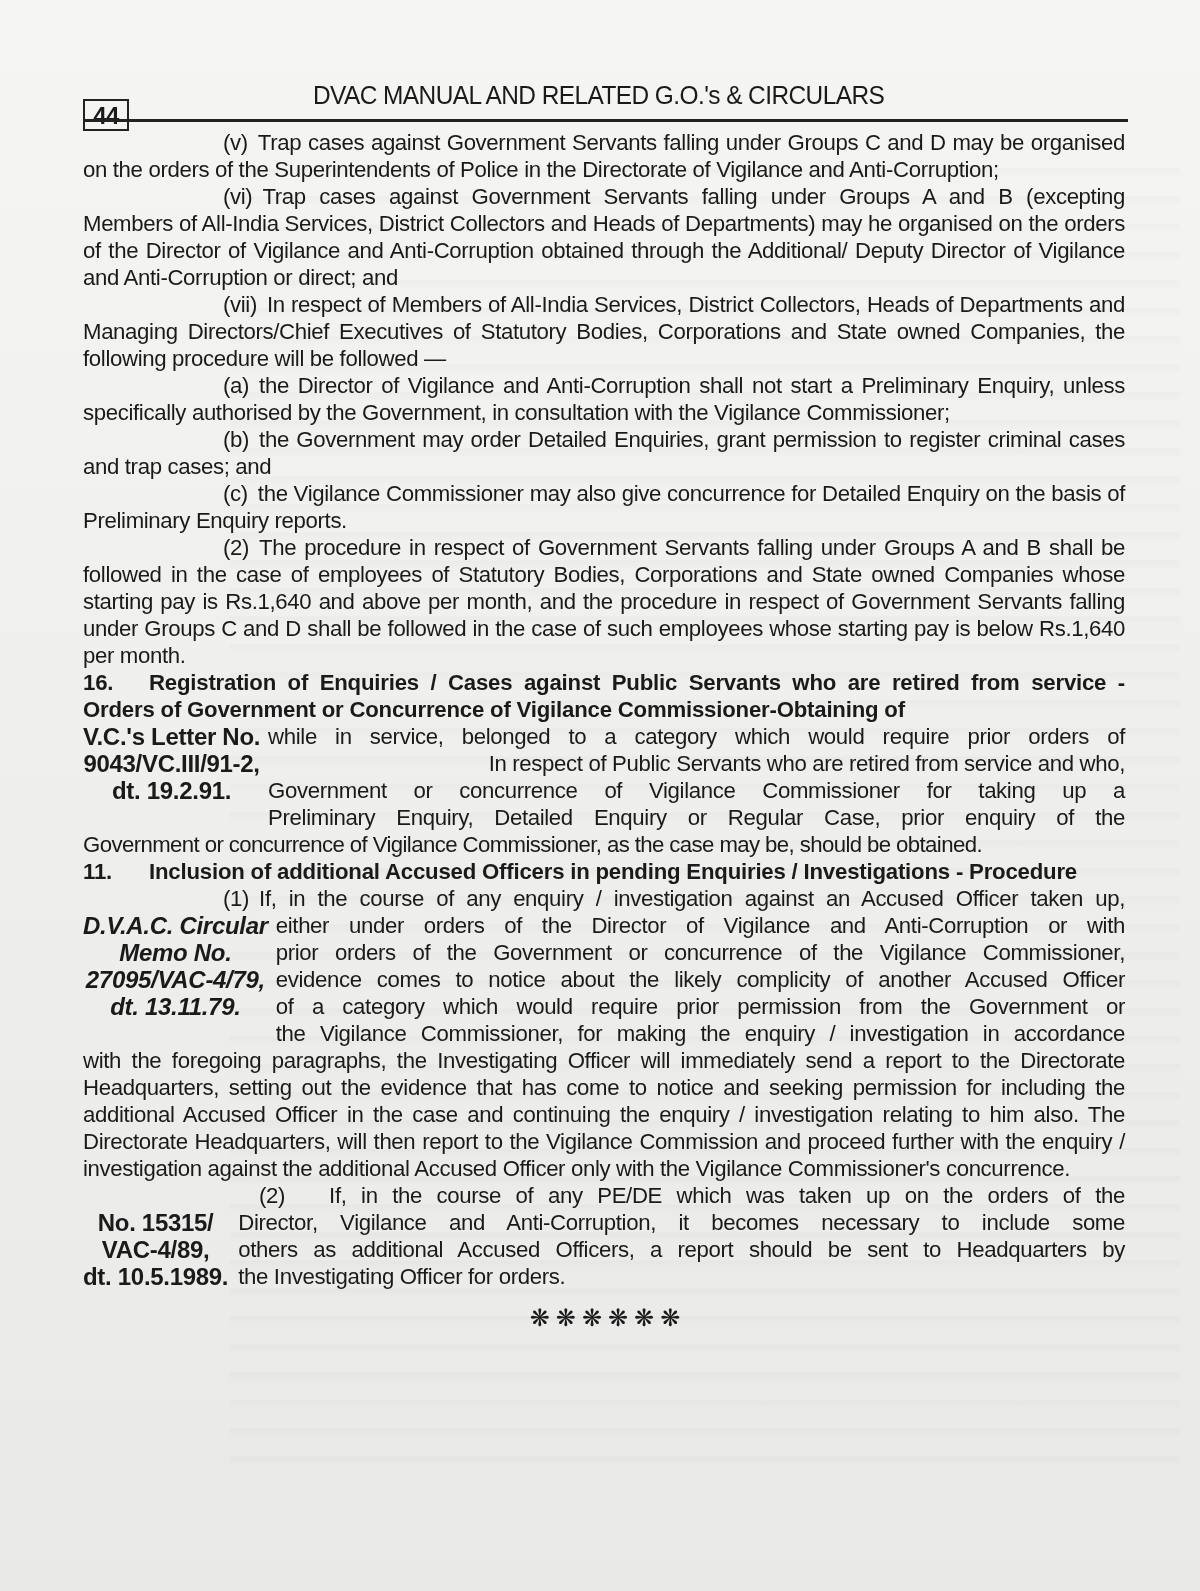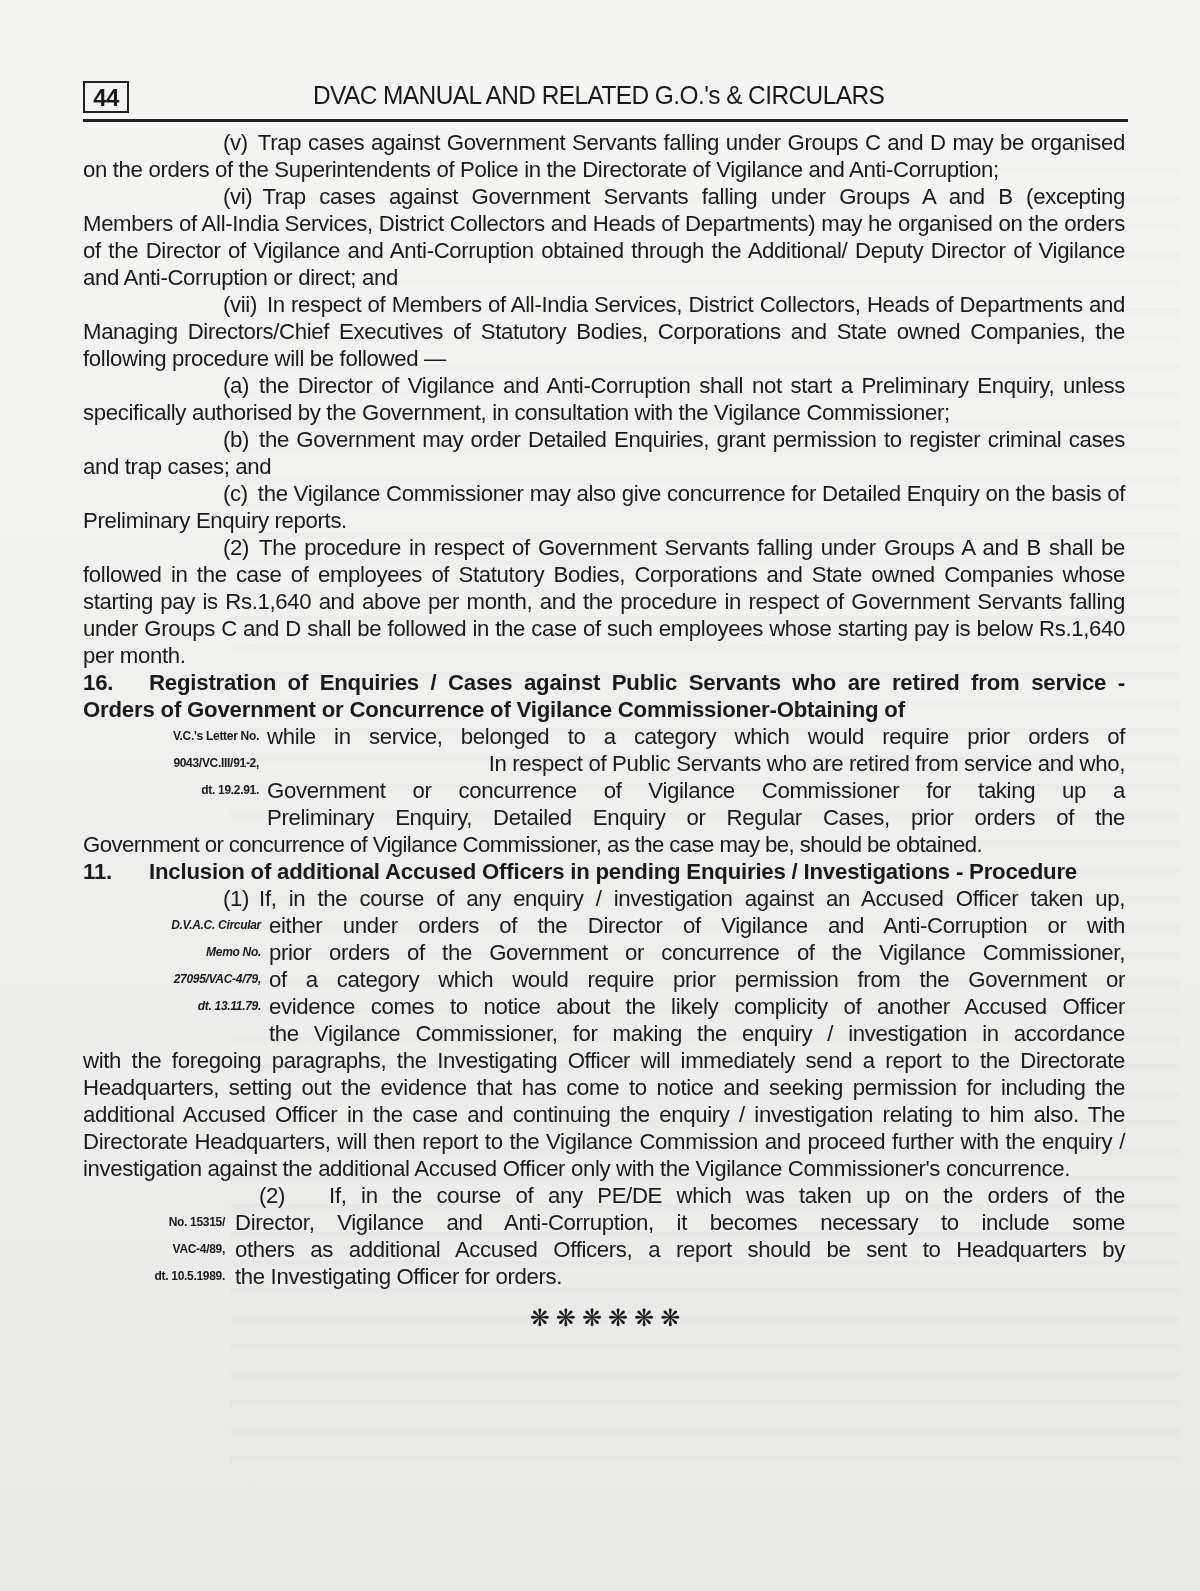--- a/index.html
+++ b/index.html
@@ -28,21 +28,21 @@
     pointer-events: none;
   }
   .header {
     position: absolute;
     left: 83px; top: 78px;
     width: 1045px;
     height: 40px;
   }
   .page-number {
     position: absolute;
-    left: 0; top: 3px;
+    left: 0; top: 21px;
     width: 46px; height: 32px;
     border: 2px solid #222;
     box-sizing: border-box;
     font-size: 24px;
     font-weight: bold;
     text-align: center;
     line-height: 29px;
     letter-spacing: -0.5px;
   }
   .running-title {
@@ -77,23 +77,23 @@
     text-align: justify;
   }
   .heading .hnum { display: inline-block; width: 66px; }
   .with-margin {
     position: relative;
     display: flex;
   }
   .margin-note {
     flex: 0 0 180px;
     font-weight: bold;
-    font-size: 12px;
+    font-size: 24px;
     line-height: 27px;
-    text-align: right;
+    text-align: center;
     padding-right: 8px;
     letter-spacing: -0.3px;
   }
   .margin-note div { white-space: nowrap; }
   .margin-body { flex: 1; text-align: justify; }
   .sec16 .margin-note { flex-basis: 176px; }
   .sec17 .margin-note { flex-basis: 178px; font-style: italic; }
   .sec17b .margin-note { flex-basis: 142px; padding-right: 10px; }
   .ornament {
     text-align: center;
@@ -145,43 +145,43 @@
     <div class="with-margin sec16">
       <div class="margin-note">
         <div>V.C.'s Letter No.</div>
         <div>9043/VC.III/91-2,</div>
         <div>dt. 19.2.91.</div>
       </div>
       <div class="margin-body">
         <div style="text-align:justify;text-align-last:justify">while in service, belonged to a category which would require prior orders of</div>
         <div style="text-align:right">In respect of Public Servants who are retired from service and who,</div>
         <div style="text-align:justify;text-align-last:justify">Government or concurrence of Vigilance Commissioner for taking up a</div>
-        <div style="text-align:justify;text-align-last:justify">Preliminary Enquiry, Detailed Enquiry or Regular Cases, prior orders of the</div>
+        <div style="text-align:justify;text-align-last:justify">Preliminary Enquiry, Detailed Enquiry or Regular Case, prior enquiry of the</div>
       </div>
     </div>
     <p style="letter-spacing:-0.6px">Government or concurrence of Vigilance Commissioner, as the case may be, should be obtained.</p>
 
     <p class="heading">
       <span class="hnum">11.</span><span>Inclusion of additional Accused Officers in pending Enquiries / Investigations - Procedure</span>
     </p>
     <p class="indent" style="text-align-last:justify">
       <span class="num">(1)</span><span>If, in the course of any enquiry / investigation against an Accused Officer taken up,</span>
     </p>
     <div class="with-margin sec17">
       <div class="margin-note">
         <div>D.V.A.C. Circular</div>
         <div>Memo No.</div>
         <div>27095/VAC-4/79,</div>
         <div>dt. 13.11.79.</div>
       </div>
       <div class="margin-body">
         <div style="text-align:justify;text-align-last:justify">either under orders of the Director of Vigilance and Anti-Corruption or with</div>
         <div style="text-align:justify;text-align-last:justify">prior orders of the Government or concurrence of the Vigilance Commissioner,</div>
+        <div style="text-align:justify;text-align-last:justify">evidence comes to notice about the likely complicity of another Accused Officer</div>
         <div style="text-align:justify;text-align-last:justify">of a category which would require prior permission from the Government or</div>
-        <div style="text-align:justify;text-align-last:justify">evidence comes to notice about the likely complicity of another Accused Officer</div>
         <div style="text-align:justify;text-align-last:justify">the Vigilance Commissioner, for making the enquiry / investigation in accordance</div>
       </div>
     </div>
     <p>with the foregoing paragraphs, the Investigating Officer will immediately send a report to the Directorate Headquarters, setting out the evidence that has come to notice and seeking permission for including the additional Accused Officer in the case and continuing the enquiry / investigation relating to him also. The Directorate Headquarters, will then report to the Vigilance Commission and proceed further with the enquiry / investigation against the additional Accused Officer only with the Vigilance Commissioner's concurrence.</p>
 
     <p style="padding-left:176px; text-align-last:justify">
       <span class="num" style="margin-right:44px">(2)</span><span>If, in the course of any PE/DE which was taken up on the orders of the</span>
     </p>
     <div class="with-margin sec17b">
       <div class="margin-note">

